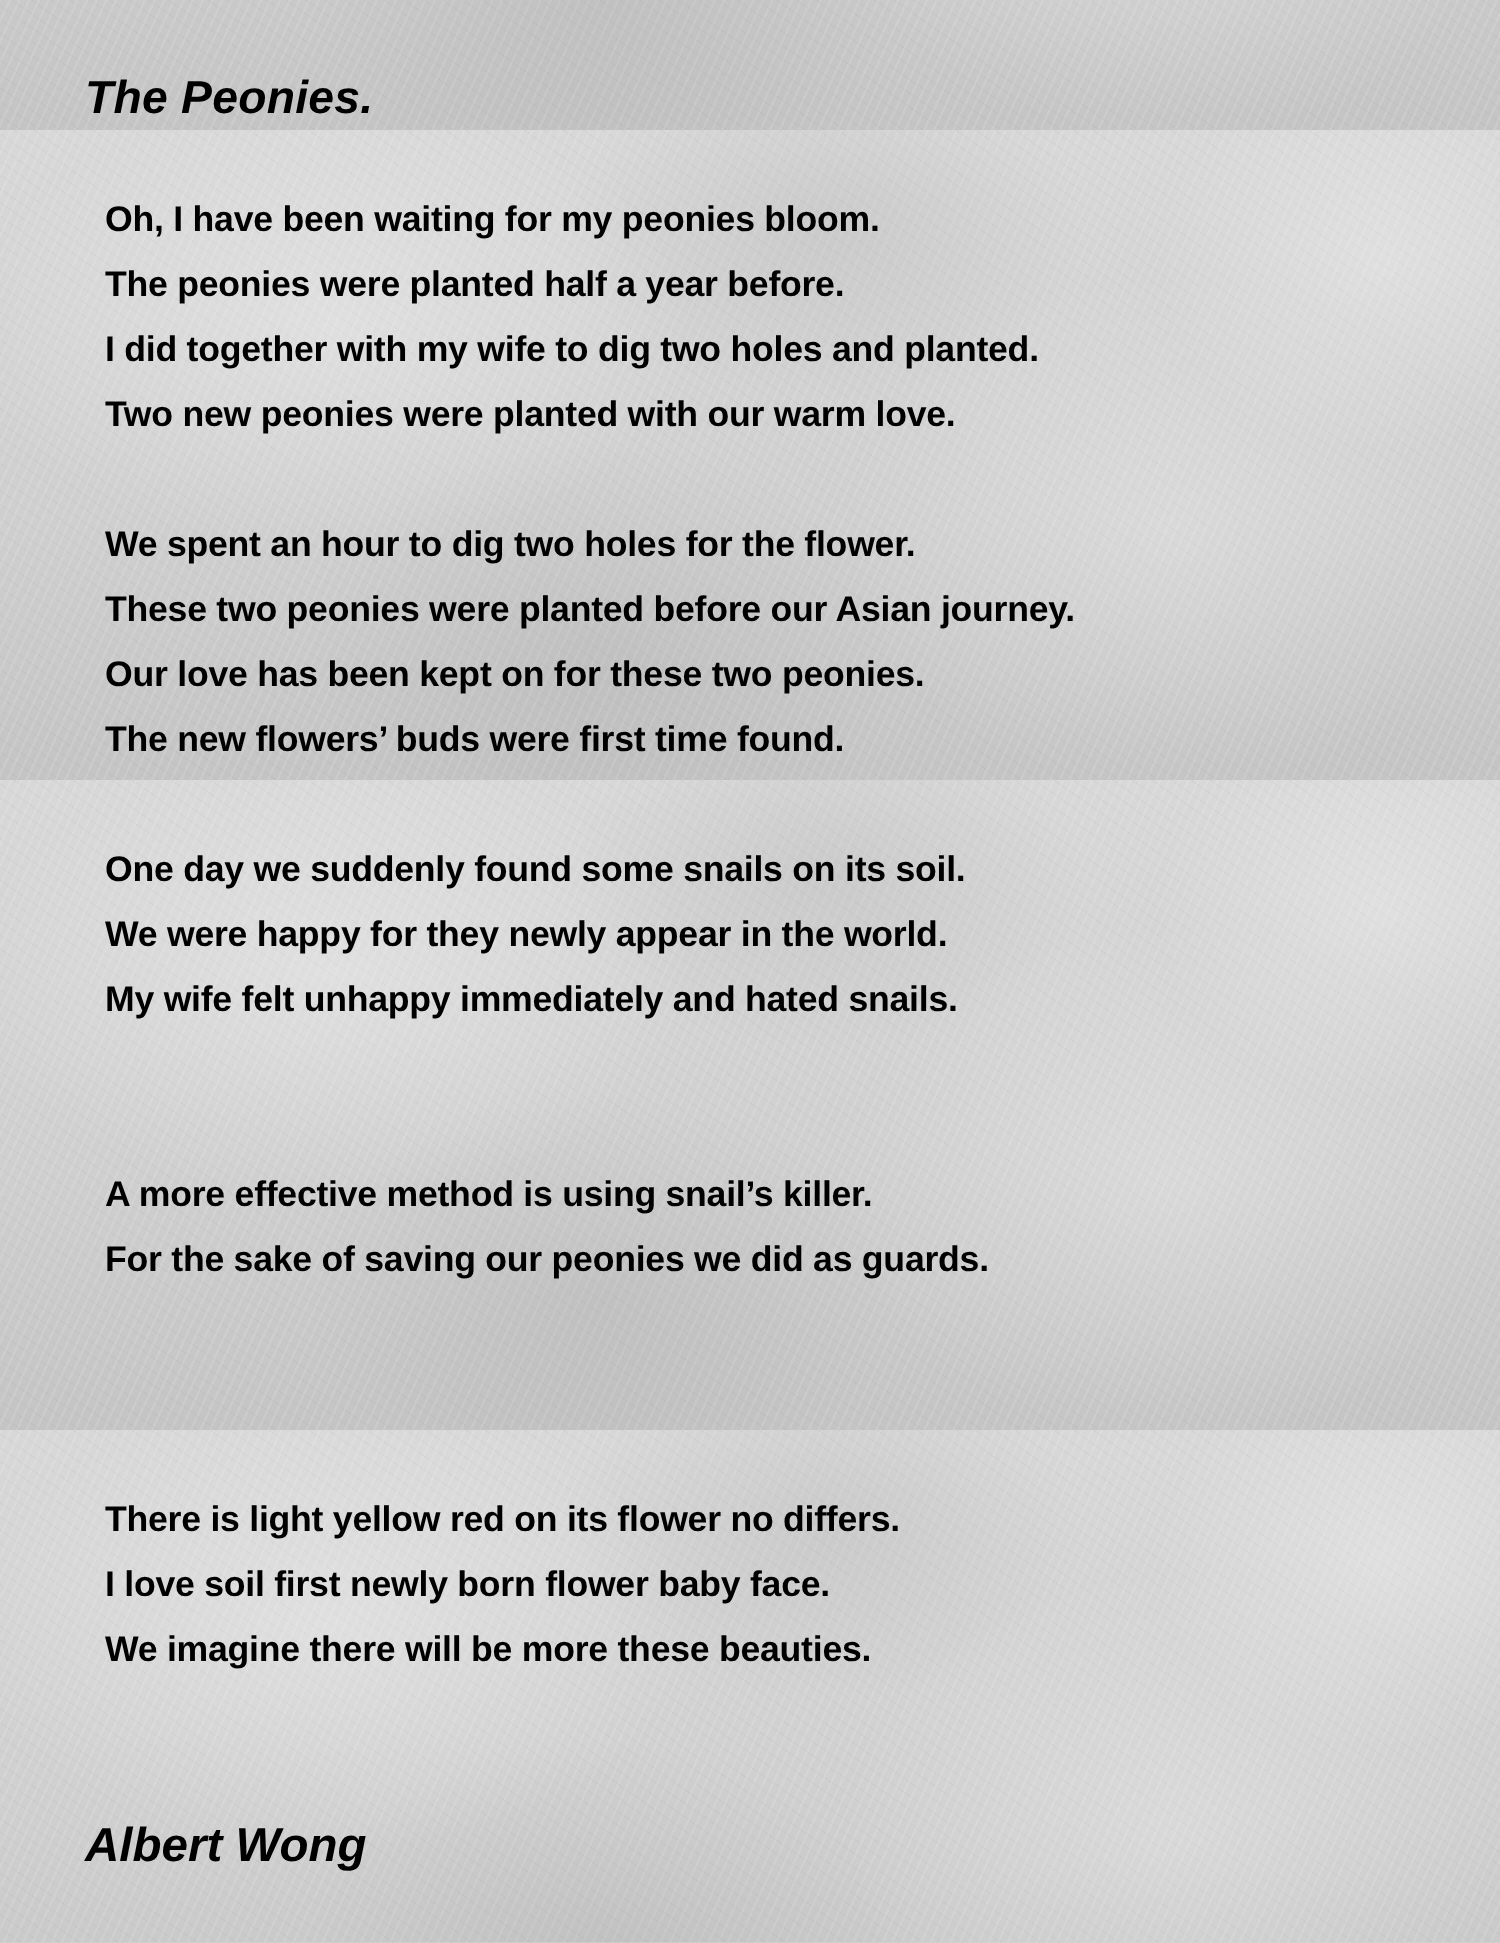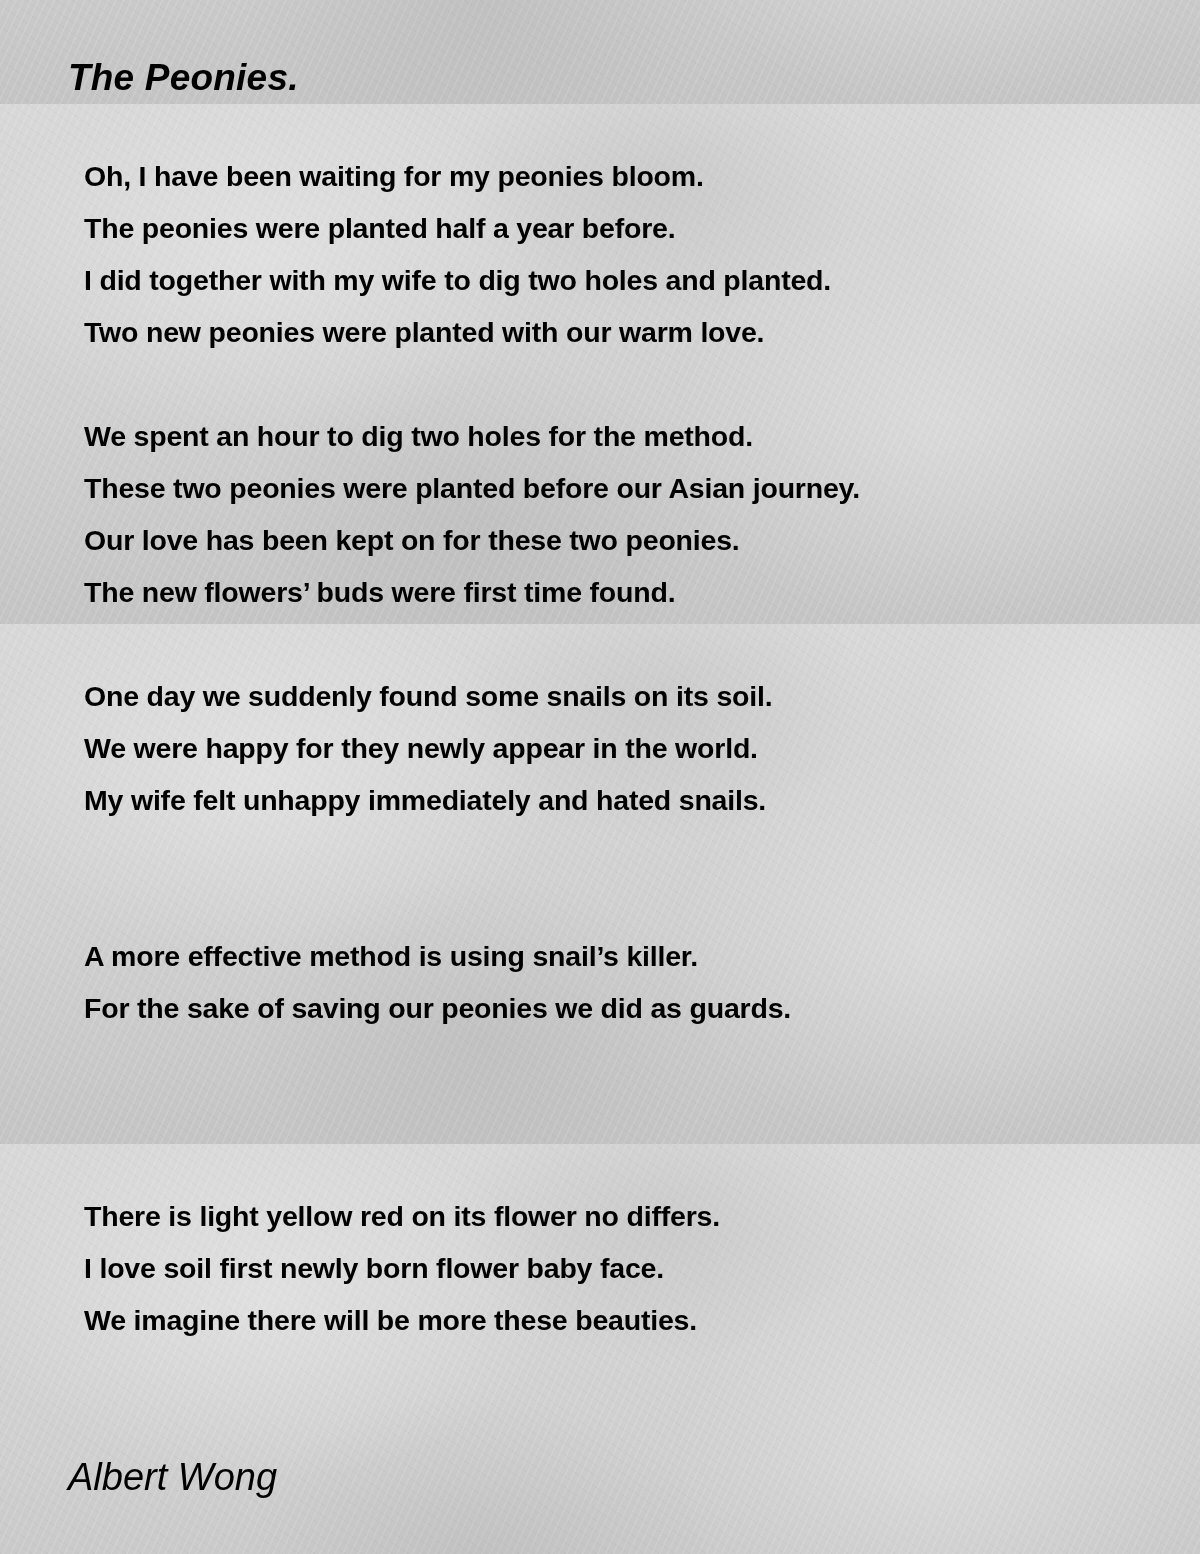--- a/index.html
+++ b/index.html
@@ -74,21 +74,21 @@
     .s2 { top: 670px; }
     .s3 { top: 930px; }
     .s4 { top: 1190px; }
     .author {
       position: absolute;
       left: 68px;
       top: 1454px;
       margin: 0;
       font-size: 38px;
       font-style: italic;
-      font-weight: normal;
+      font-weight: bold;
       line-height: 46px;
     }
   </style>
 </head>
 <body>
 
 <div class="bg">
   <div class="tile t0"></div>
   <div class="tile t1"></div>
   <div class="tile t2"></div>
@@ -99,21 +99,21 @@
   <h1 class="title">The Peonies.</h1>
 
   <div class="stanza s0">
     <span class="line">Oh, I have been waiting for my peonies bloom.</span>
     <span class="line">The peonies were planted half a year before.</span>
     <span class="line">I did together with my wife to dig two holes and planted.</span>
     <span class="line">Two new peonies were planted with our warm love.</span>
   </div>
 
   <div class="stanza s1">
-    <span class="line">We spent an hour to dig two holes for the method.</span>
+    <span class="line">We spent an hour to dig two holes for the flower.</span>
     <span class="line">These two peonies were planted before our Asian journey.</span>
     <span class="line">Our love has been kept on for these two peonies.</span>
     <span class="line">The new flowers’ buds were first time found.</span>
   </div>
 
   <div class="stanza s2">
     <span class="line">One day we suddenly found some snails on its soil.</span>
     <span class="line">We were happy for they newly appear in the world.</span>
     <span class="line">My wife felt unhappy immediately and hated snails.</span>
   </div>

